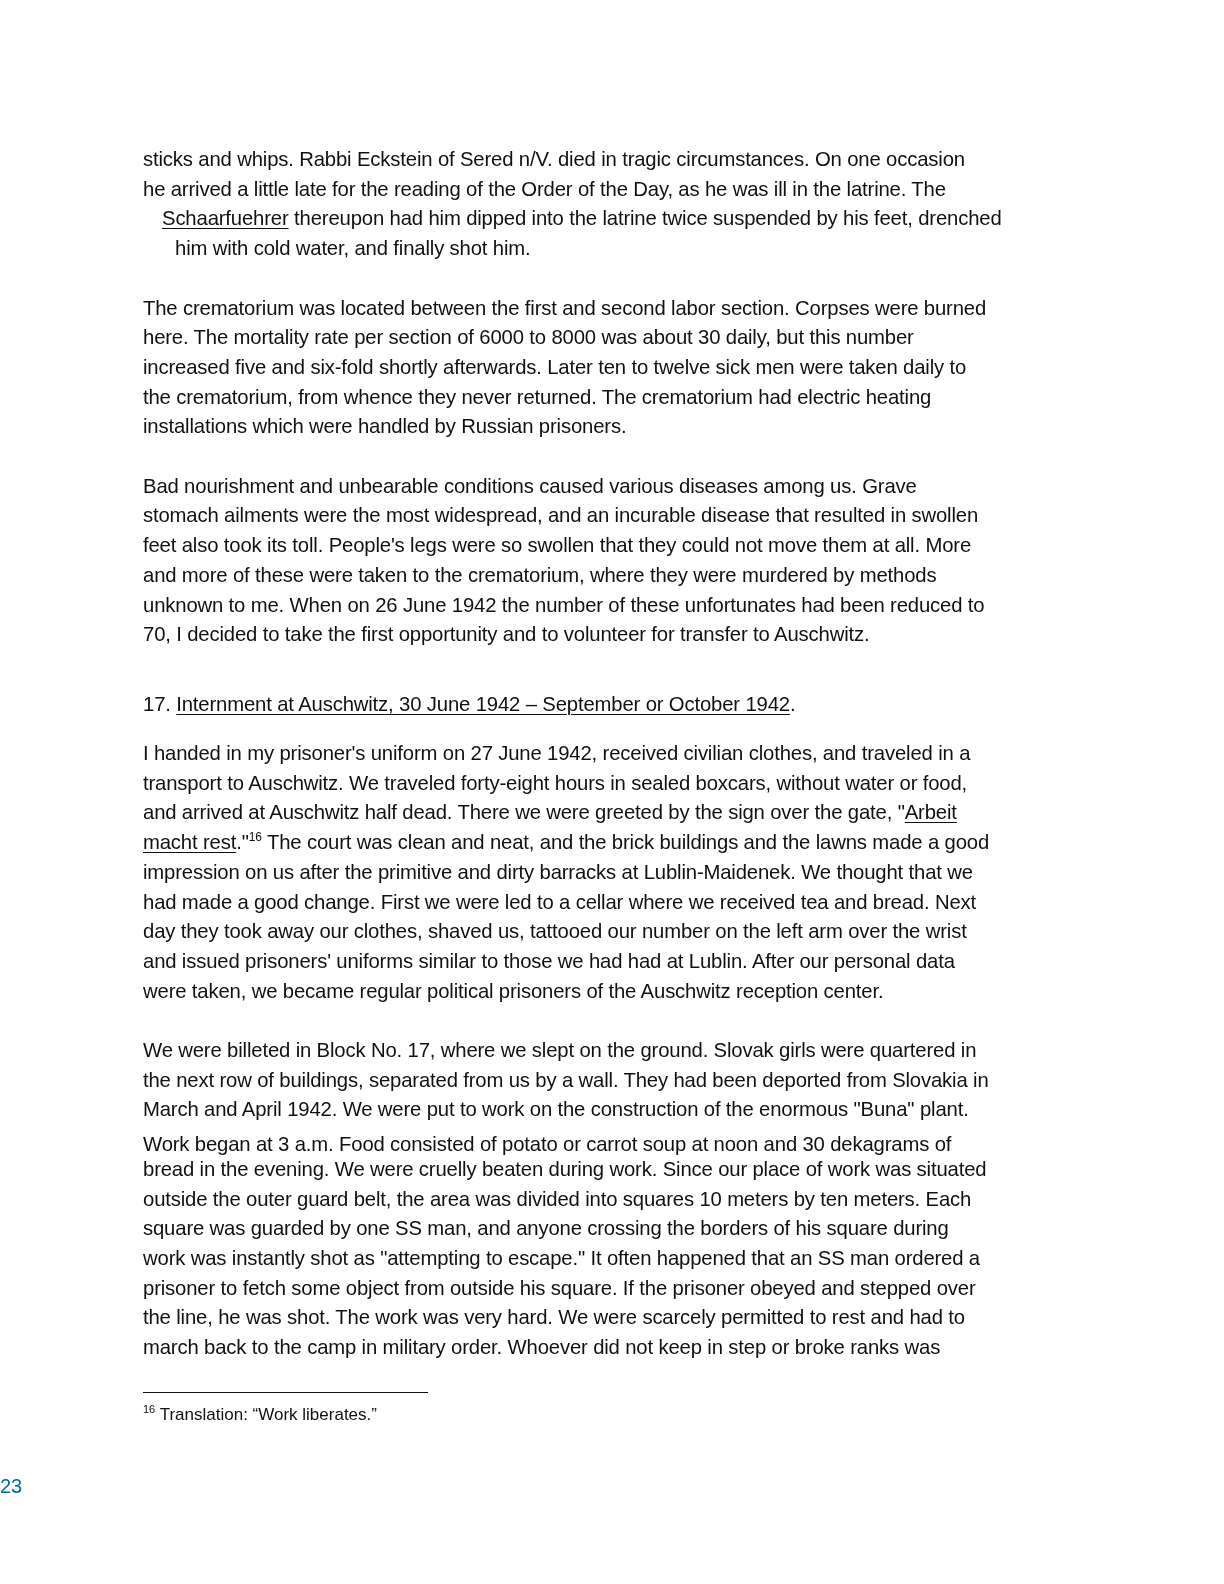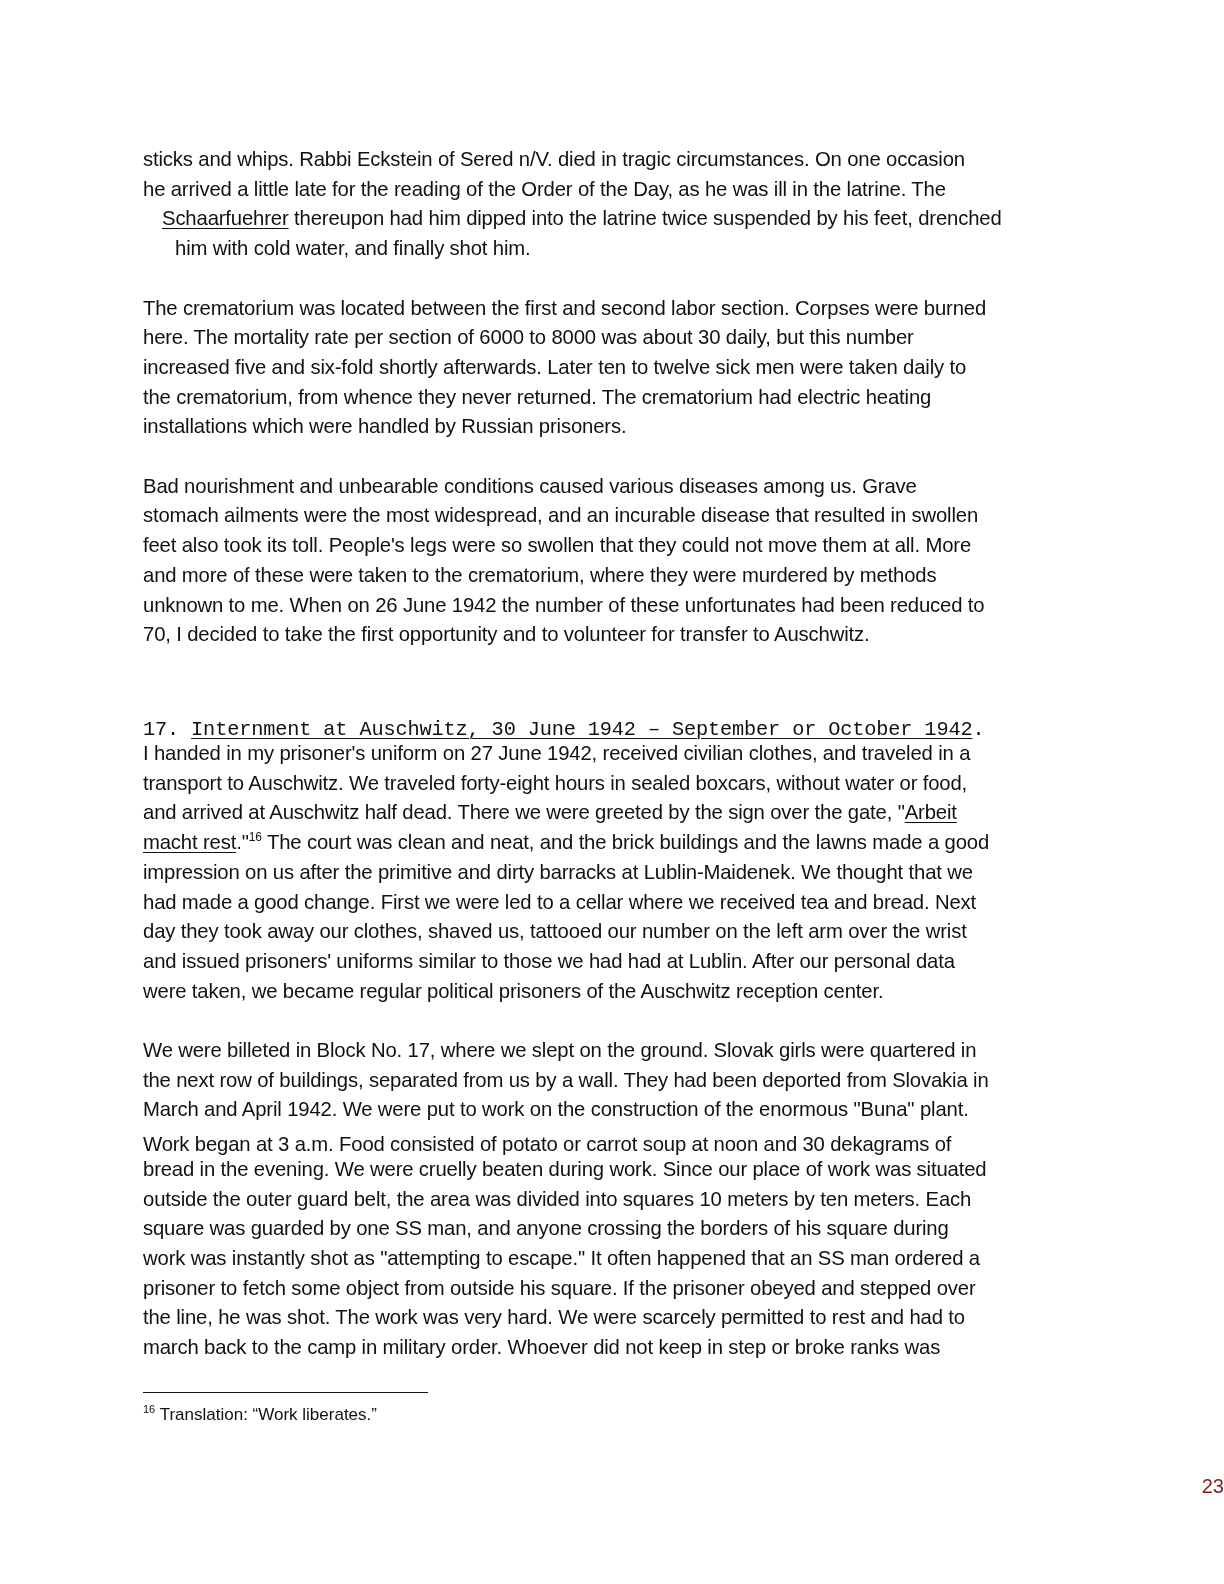--- a/index.html
+++ b/index.html
@@ -17,22 +17,22 @@
   }
   .u { text-decoration: underline; text-underline-offset: 3px; text-decoration-thickness: 1px; }
   sup.fnref { font-size: 12px; vertical-align: 0; position: relative; top: -8px; }
   .fn-rule { position: absolute; left: 143px; top: 1392px; width: 285px; height: 0; border-top: 1.3px solid #111; }
   .footnote {
     position: absolute; left: 143px; top: 1404px;
     font-family: "Liberation Sans", sans-serif; font-size: 17px; color: #111; white-space: pre; line-height: 22px;
   }
   .footnote sup { font-size: 11px; position: relative; top: -7px; vertical-align: 0; }
   .pagenum {
-    position: absolute; left: 0; width: 1224px; top: 1475px; text-align: right;
-    font-family: "Liberation Sans", sans-serif; font-size: 20px; color: #7f1d1d;
+    position: absolute; left: 0; width: 1224px; top: 1475px; text-align: left;
+    font-family: "Liberation Sans", sans-serif; font-size: 20px; color: #0369a1;
   }
 </style>
 </head>
 <body>
 
 <div class="page">
   <div id="body-text">
       <div class="line" style="top: 147px;"><span>sticks and whips. Rabbi Eckstein of Sered n/V. died in tragic circumstances. On one occasion</span></div>
       <div class="line" style="top: 176.7px;"><span>he arrived a little late for the reading of the Order of the Day, as he was ill in the latrine. The</span></div>
       <div class="line" style="top: 206.4px; margin-left: 19px;"><span class="u">Schaarfuehrer</span><span> thereupon had him dipped into the latrine twice suspended by his feet, drenched</span></div>
@@ -41,21 +41,21 @@
       <div class="line" style="top: 325.2px;"><span>here. The mortality rate per section of 6000 to 8000 was about 30 daily, but this number</span></div>
       <div class="line" style="top: 354.9px;"><span>increased five and six-fold shortly afterwards. Later ten to twelve sick men were taken daily to</span></div>
       <div class="line" style="top: 384.6px;"><span>the crematorium, from whence they never returned. The crematorium had electric heating</span></div>
       <div class="line" style="top: 414.3px;"><span>installations which were handled by Russian prisoners.</span></div>
       <div class="line" style="top: 473.7px;"><span>Bad nourishment and unbearable conditions caused various diseases among us. Grave</span></div>
       <div class="line" style="top: 503.4px;"><span>stomach ailments were the most widespread, and an incurable disease that resulted in swollen</span></div>
       <div class="line" style="top: 533.1px;"><span>feet also took its toll. People's legs were so swollen that they could not move them at all. More</span></div>
       <div class="line" style="top: 562.8px;"><span>and more of these were taken to the crematorium, where they were murdered by methods</span></div>
       <div class="line" style="top: 592.5px;"><span>unknown to me. When on 26 June 1942 the number of these unfortunates had been reduced to</span></div>
       <div class="line" style="top: 622.2px;"><span>70, I decided to take the first opportunity and to volunteer for transfer to Auschwitz.</span></div>
-      <div class="line" style="top: 718px; font-family: Liberation Mono, monospace;"><span>17. </span><span class="u">Internment at Auschwitz, 30 June 1942 – September or October 1942</span><span>.</span></div>
+      <div class="line" style="top: 692px;"><span>17. </span><span class="u">Internment at Auschwitz, 30 June 1942 – September or October 1942</span><span>.</span></div>
       <div class="line" style="top: 741px;"><span>I handed in my prisoner's uniform on 27 June 1942, received civilian clothes, and traveled in a</span></div>
       <div class="line" style="top: 770.7px;"><span>transport to Auschwitz. We traveled forty-eight hours in sealed boxcars, without water or food,</span></div>
       <div class="line" style="top: 800.4px;"><span>and arrived at Auschwitz half dead. There we were greeted by the sign over the gate, "</span><span class="u">Arbeit</span></div>
       <div class="line" style="top: 830.1px;"><span class="u">macht rest</span><span>."</span><sup class="fnref">16</sup><span> The court was clean and neat, and the brick buildings and the lawns made a good</span></div>
       <div class="line" style="top: 859.8px;"><span>impression on us after the primitive and dirty barracks at Lublin-Maidenek. We thought that we</span></div>
       <div class="line" style="top: 889.5px;"><span>had made a good change. First we were led to a cellar where we received tea and bread. Next</span></div>
       <div class="line" style="top: 919.2px;"><span>day they took away our clothes, shaved us, tattooed our number on the left arm over the wrist</span></div>
       <div class="line" style="top: 948.9px;"><span>and issued prisoners' uniforms similar to those we had had at Lublin. After our personal data</span></div>
       <div class="line" style="top: 978.6px;"><span>were taken, we became regular political prisoners of the Auschwitz reception center.</span></div>
       <div class="line" style="top: 1038px;"><span>We were billeted in Block No. 17, where we slept on the ground. Slovak girls were quartered in</span></div>

